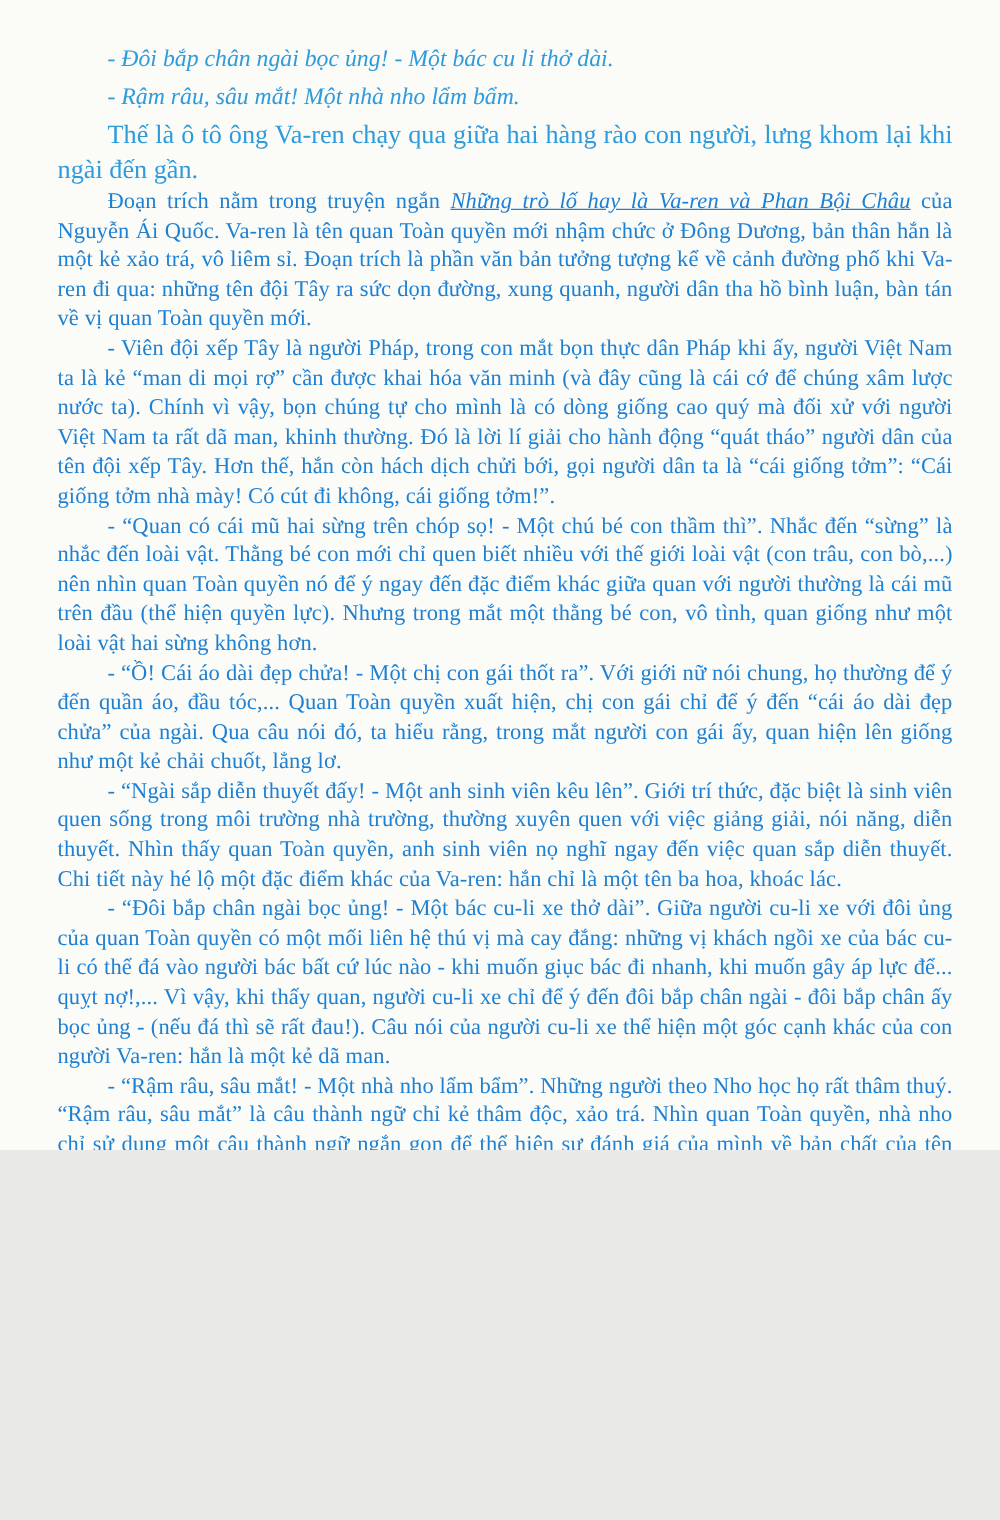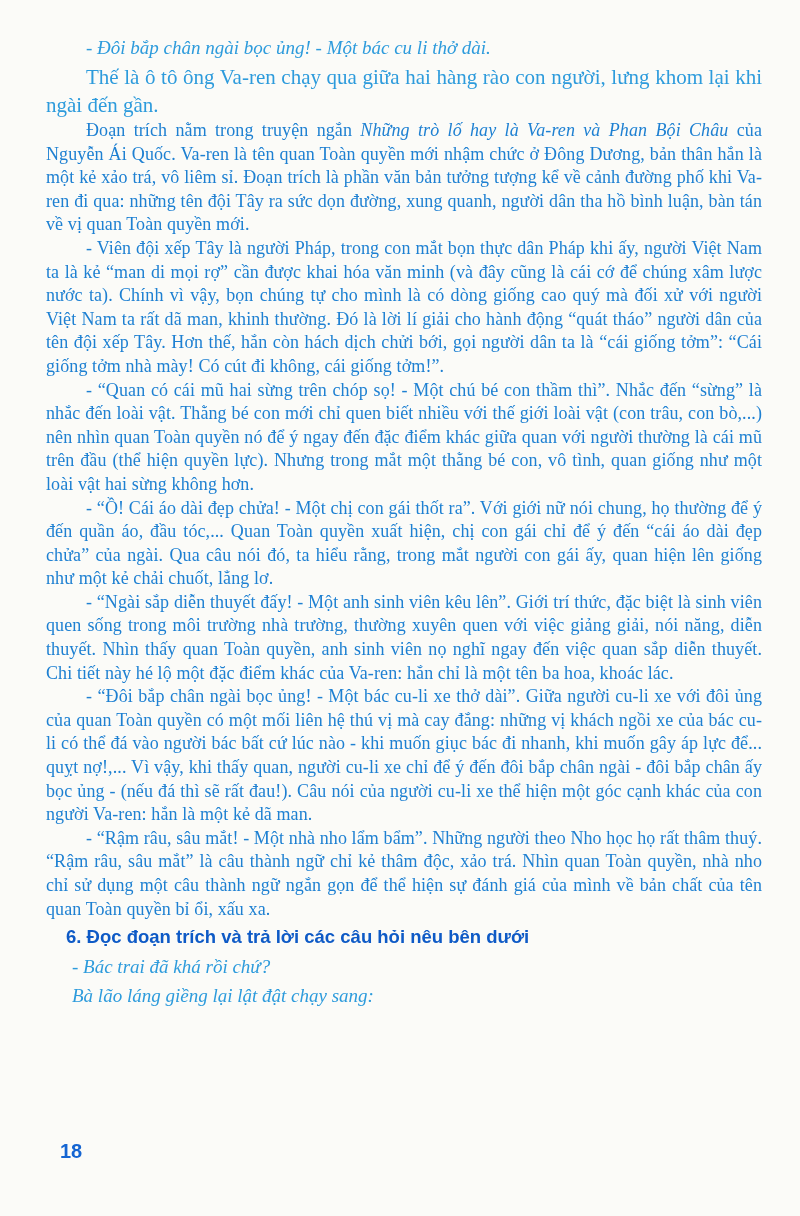--- a/index.html
+++ b/index.html
@@ -5,21 +5,21 @@
   :root{
     --bg:#fbfbf8;
     --body:#1e80d2;
     --quote:#2d9bdc;
     --head:#0e5ac6;
     --pagenum:#1565d2;
   }
   *{margin:0;padding:0;box-sizing:border-box;}
   html,body{background:#e9e9e7;}
   .page{
-    width:800px;height:1216px;position:relative;margin:0 auto;
+    width:800px;height:920px;position:relative;margin:0 auto;
     background:var(--bg);
     overflow:hidden;
     font-family:"Liberation Serif","DejaVu Serif",serif;
   }
   .text-column{
     position:absolute;left:46px;top:33px;width:716px;
   }
   .quote-line{
     font-style:italic;color:var(--quote);
     font-size:19px;line-height:30px;text-indent:40px;
@@ -28,39 +28,40 @@
   .quote-para{
     color:var(--quote);
     font-size:21px;line-height:28px;text-indent:40px;text-align:justify;
   }
   .para{
     color:var(--body);
     font-size:18px;line-height:23.6px;
     text-align:justify;text-indent:40px;
     letter-spacing:.1px;
   }
-  .para .it{font-style:italic;}
+  .para .it{font-style:italic;text-decoration:underline;}
   .heading{
     color:var(--head);font-weight:bold;
     font-family:"Liberation Sans","DejaVu Sans",sans-serif;
     font-size:18.5px;line-height:30px;text-indent:20px;
     margin-top:1px;
   }
   .page-number{
     position:absolute;left:60px;top:1140px;
     font-family:"Liberation Sans","DejaVu Sans",sans-serif;
     font-weight:bold;font-size:20px;color:var(--pagenum);
   }
 </style>
 </head>
 <body>
 
 <div class="page">
   <div class="text-column" id="text-column">
       <p class="quote-line">- Đôi bắp chân ngài bọc ủng! - Một bác cu li thở dài.</p>
+      <p class="quote-line">- Rậm râu, sâu mắt! Một nhà nho lẩm bẩm.</p>
       <p class="quote-para">Thế là ô tô ông Va-ren chạy qua giữa hai hàng rào con người, lưng khom lại khi ngài đến gần.</p>
       <p class="para"><span>Đoạn trích nằm trong truyện ngắn </span><span class="it">Những trò lố hay là Va-ren và Phan Bội Châu</span><span> của Nguyễn Ái Quốc. Va-ren là tên quan Toàn quyền mới nhậm chức ở Đông Dương, bản thân hắn là một kẻ xảo trá, vô liêm sỉ. Đoạn trích là phần văn bản tưởng tượng kể về cảnh đường phố khi Va-ren đi qua: những tên đội Tây ra sức dọn đường, xung quanh, người dân tha hồ bình luận, bàn tán về vị quan Toàn quyền mới.</span></p>
       <p class="para">- Viên đội xếp Tây là người Pháp, trong con mắt bọn thực dân Pháp khi ấy, người Việt Nam ta là kẻ “man di mọi rợ” cần được khai hóa văn minh (và đây cũng là cái cớ để chúng xâm lược nước ta). Chính vì vậy, bọn chúng tự cho mình là có dòng giống cao quý mà đối xử với người Việt Nam ta rất dã man, khinh thường. Đó là lời lí giải cho hành động “quát tháo” người dân của tên đội xếp Tây. Hơn thế, hắn còn hách dịch chửi bới, gọi người dân ta là “cái giống tởm”: “Cái giống tởm nhà mày! Có cút đi không, cái giống tởm!”.</p>
       <p class="para">- “Quan có cái mũ hai sừng trên chóp sọ! - Một chú bé con thầm thì”. Nhắc đến “sừng” là nhắc đến loài vật. Thằng bé con mới chỉ quen biết nhiều với thế giới loài vật (con trâu, con bò,...) nên nhìn quan Toàn quyền nó để ý ngay đến đặc điểm khác giữa quan với người thường là cái mũ trên đầu (thể hiện quyền lực). Nhưng trong mắt một thằng bé con, vô tình, quan giống như một loài vật hai sừng không hơn.</p>
       <p class="para">- “Ồ! Cái áo dài đẹp chửa! - Một chị con gái thốt ra”. Với giới nữ nói chung, họ thường để ý đến quần áo, đầu tóc,... Quan Toàn quyền xuất hiện, chị con gái chỉ để ý đến “cái áo dài đẹp chửa” của ngài. Qua câu nói đó, ta hiểu rằng, trong mắt người con gái ấy, quan hiện lên giống như một kẻ chải chuốt, lẳng lơ.</p>
       <p class="para">- “Ngài sắp diễn thuyết đấy! - Một anh sinh viên kêu lên”. Giới trí thức, đặc biệt là sinh viên quen sống trong môi trường nhà trường, thường xuyên quen với việc giảng giải, nói năng, diễn thuyết. Nhìn thấy quan Toàn quyền, anh sinh viên nọ nghĩ ngay đến việc quan sắp diễn thuyết. Chi tiết này hé lộ một đặc điểm khác của Va-ren: hắn chỉ là một tên ba hoa, khoác lác.</p>
       <p class="para">- “Đôi bắp chân ngài bọc ủng! - Một bác cu-li xe thở dài”. Giữa người cu-li xe với đôi ủng của quan Toàn quyền có một mối liên hệ thú vị mà cay đắng: những vị khách ngồi xe của bác cu-li có thể đá vào người bác bất cứ lúc nào - khi muốn giục bác đi nhanh, khi muốn gây áp lực để... quỵt nợ!,... Vì vậy, khi thấy quan, người cu-li xe chỉ để ý đến đôi bắp chân ngài - đôi bắp chân ấy bọc ủng - (nếu đá thì sẽ rất đau!). Câu nói của người cu-li xe thể hiện một góc cạnh khác của con người Va-ren: hắn là một kẻ dã man.</p>
       <p class="para">- “Rậm râu, sâu mắt! - Một nhà nho lẩm bẩm”. Những người theo Nho học họ rất thâm thuý. “Rậm râu, sâu mắt” là câu thành ngữ chỉ kẻ thâm độc, xảo trá. Nhìn quan Toàn quyền, nhà nho chỉ sử dụng một câu thành ngữ ngắn gọn để thể hiện sự đánh giá của mình về bản chất của tên quan Toàn quyền bỉ ổi, xấu xa.</p>
       <p class="heading">6. Đọc đoạn trích và trả lời các câu hỏi nêu bên dưới</p>
       <p class="quote-line tight">- Bác trai đã khá rồi chứ?</p>

